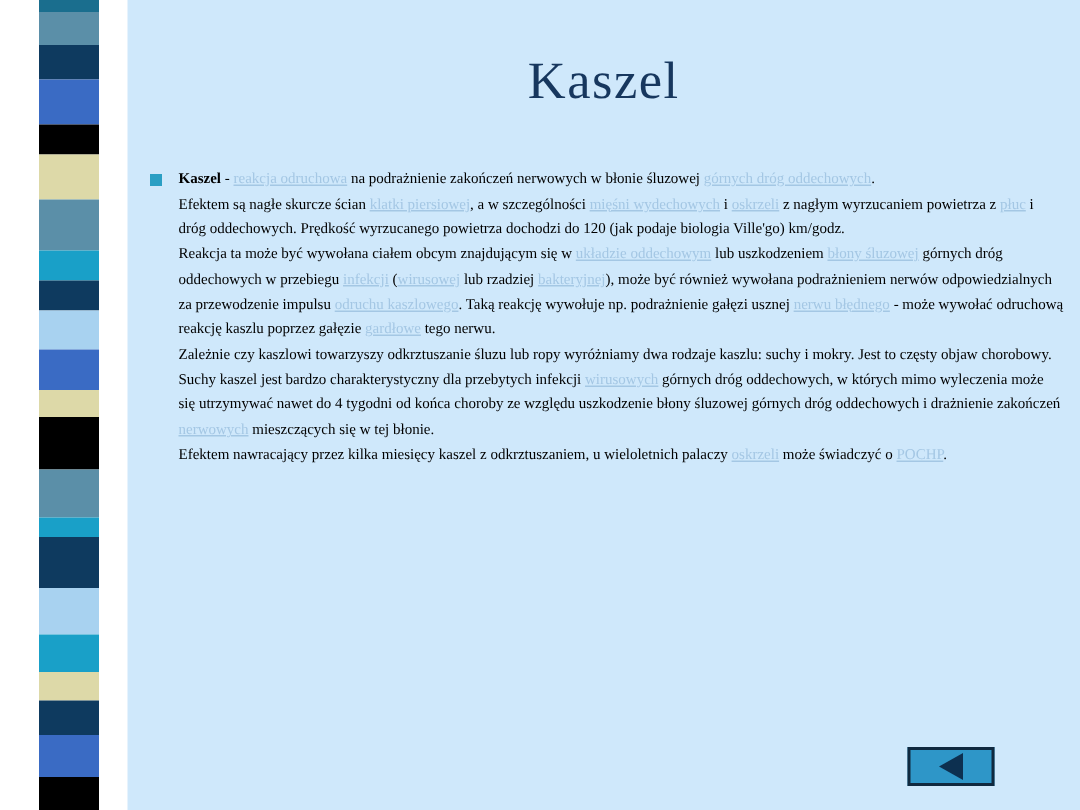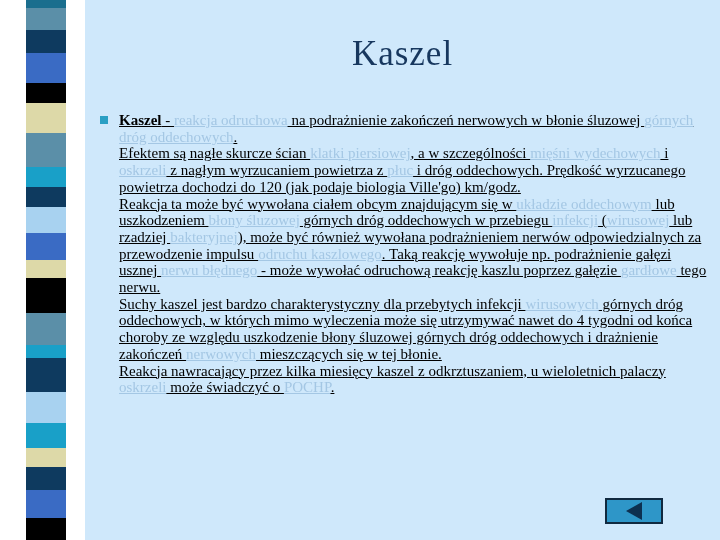--- a/index.html
+++ b/index.html
@@ -48,24 +48,23 @@
     font-weight: normal;
     letter-spacing: 1px;
     color: var(--title-color, #17375e);
     font-family: "Liberation Serif", serif;
   }
   .text-block {
     position: absolute;
     left: 30px;
     top: 112px;
     width: 594px;
-    font-size: 15px;
+    font-size: 10px;
     line-height: 16.7px;
     color: #000000;
-    text-decoration: underline;
   }
   .para {
     position: relative;
     margin: 0;
     padding-left: 4px;
   }
   .para .bullet {
     position: absolute;
     left: -15px;
     top: 4px;
@@ -133,22 +132,23 @@
     </div>
 
   <div class="slide-area">
 
     <h1 class="slide-title">Kaszel</h1>
 
     <div class="text-block" id="text-block">
         <div class="para"><span class="bullet"></span><span class="seg-bold">Kaszel</span><span> - </span><span class="seg-link">reakcja odruchowa</span><span> na podrażnienie zakończeń nerwowych w błonie śluzowej </span><span class="seg-link">górnych dróg oddechowych</span><span>.</span></div>
         <div class="para"><span>Efektem są nagłe skurcze ścian </span><span class="seg-link">klatki piersiowej</span><span>, a w szczególności </span><span class="seg-link">mięśni wydechowych</span><span> i </span><span class="seg-link">oskrzeli</span><span> z nagłym wyrzucaniem powietrza z </span><span class="seg-link">płuc</span><span> i dróg oddechowych. Prędkość wyrzucanego powietrza dochodzi do 120 (jak podaje biologia Ville'go) km/godz.</span></div>
         <div class="para"><span>Reakcja ta może być wywołana ciałem obcym znajdującym się w </span><span class="seg-link">układzie oddechowym</span><span> lub uszkodzeniem </span><span class="seg-link">błony śluzowej</span><span> górnych dróg oddechowych w przebiegu </span><span class="seg-link">infekcji</span><span> (</span><span class="seg-link">wirusowej</span><span> lub rzadziej </span><span class="seg-link">bakteryjnej</span><span>), może być również wywołana podrażnieniem nerwów odpowiedzialnych za przewodzenie impulsu </span><span class="seg-link">odruchu kaszlowego</span><span>. Taką reakcję wywołuje np. podrażnienie gałęzi usznej </span><span class="seg-link">nerwu błędnego</span><span> - może wywołać odruchową reakcję kaszlu poprzez gałęzie </span><span class="seg-link">gardłowe</span><span> tego nerwu.</span></div>
+        <div class="para"><span>Zależnie czy kaszlowi towarzyszy odkrztuszanie śluzu lub ropy wyróżniamy dwa rodzaje kaszlu: suchy i mokry. Jest to częsty objaw chorobowy.</span></div>
         <div class="para"><span>Suchy kaszel jest bardzo charakterystyczny dla przebytych infekcji </span><span class="seg-link">wirusowych</span><span> górnych dróg oddechowych, w których mimo wyleczenia może się utrzymywać nawet do 4 tygodni od końca choroby ze względu uszkodzenie błony śluzowej górnych dróg oddechowych i drażnienie zakończeń </span><span class="seg-link">nerwowych</span><span> mieszczących się w tej błonie.</span></div>
-        <div class="para"><span>Reakcja nawracający przez kilka miesięcy kaszel z odkrztuszaniem, u wieloletnich palaczy </span><span class="seg-link">oskrzeli</span><span> może świadczyć o </span><span class="seg-link">POCHP</span><span>.</span></div>
+        <div class="para"><span>Efektem nawracający przez kilka miesięcy kaszel z odkrztuszaniem, u wieloletnich palaczy </span><span class="seg-link">oskrzeli</span><span> może świadczyć o </span><span class="seg-link">POCHP</span><span>.</span></div>
       </div>
 
     <div class="back-button">
       <div class="back-arrow"></div>
     </div>
 
   </div>
 
 </div>
 

